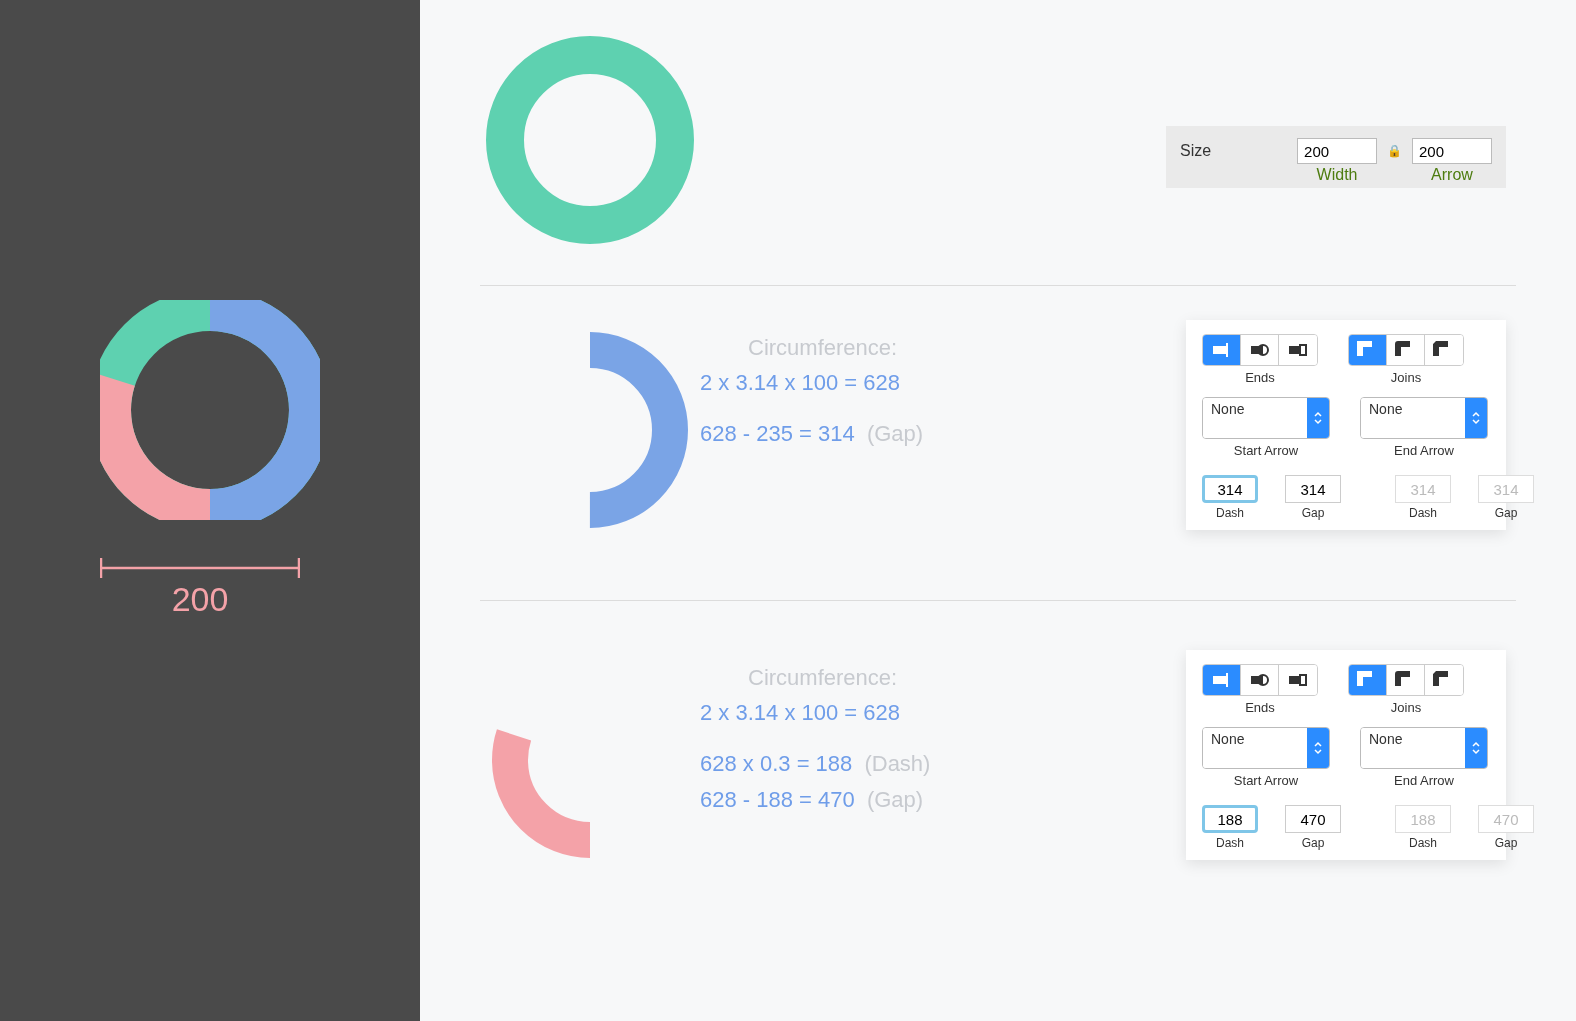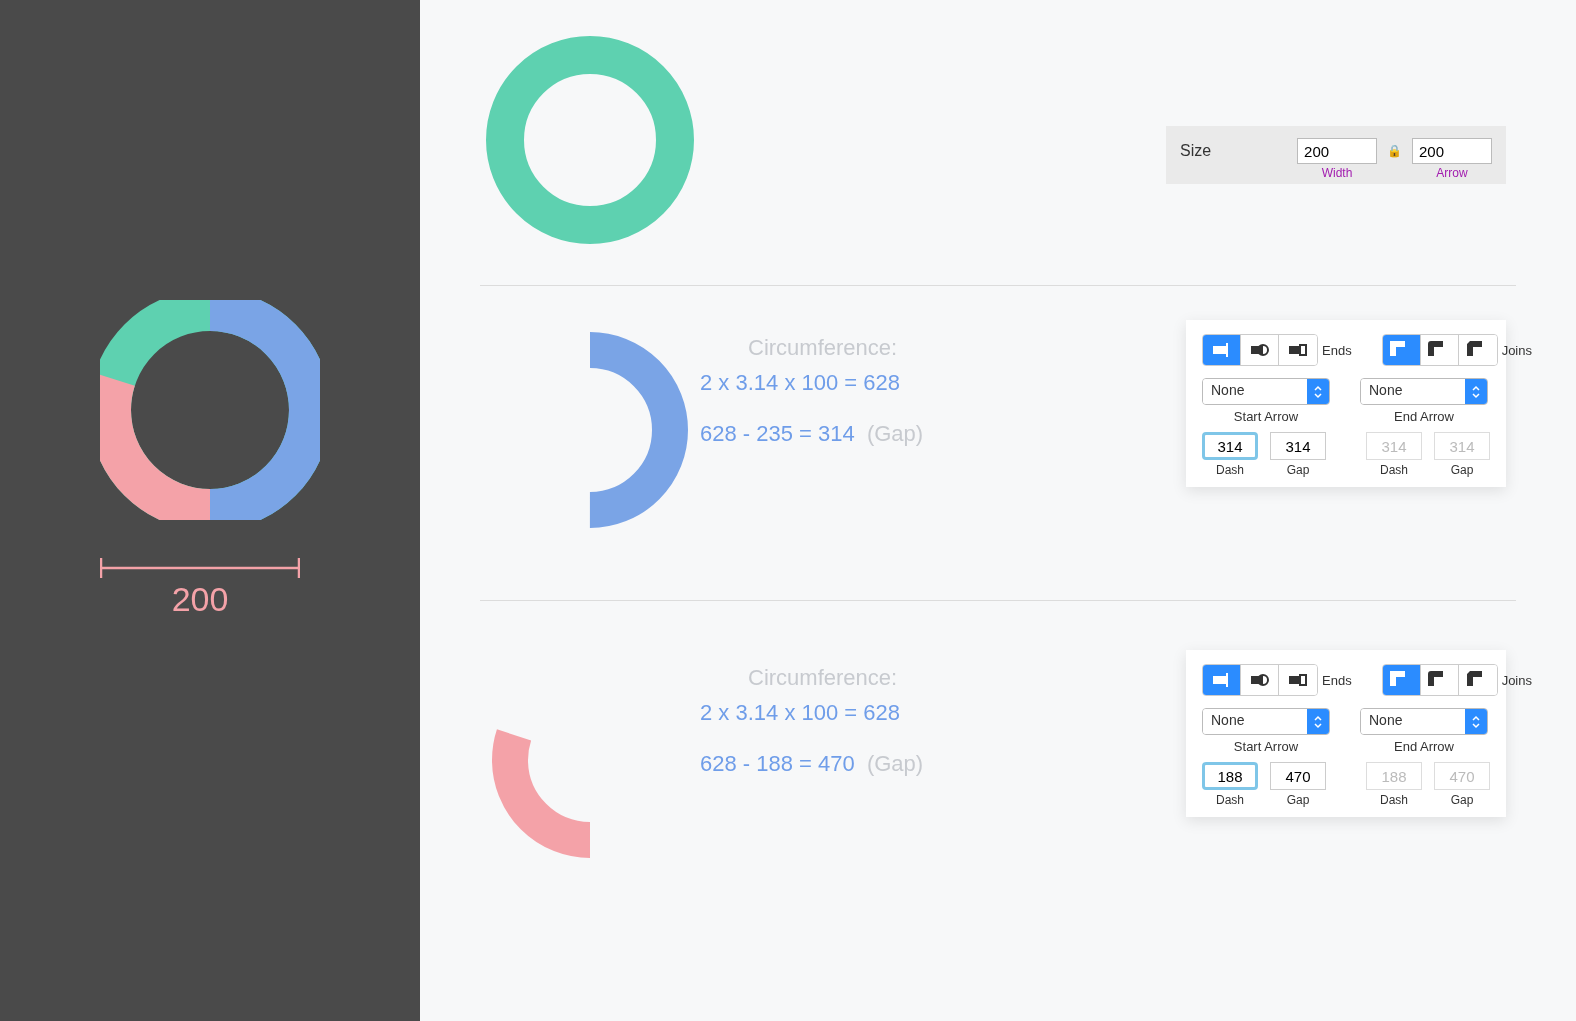--- a/index.html
+++ b/index.html
@@ -63,21 +63,21 @@
   .size-panel .label { padding-top: 4px; flex: 0 0 40px; }
   .size-panel .field { display: flex; flex-direction: column; align-items: center; gap: 2px; }
   .size-panel input {
     width: 80px; height: 26px;
     border: 1px solid #bbb;
     background: #fff;
     text-align: left;
     padding: 0 6px;
     font-size: 15px;
   }
-  .size-panel .sublabel { font-size: 12px; color: #a21caf; }
+  .size-panel .sublabel { font-size: 16px; color: #4d7c0f; }
   .lock-icon { font-size: 12px; color: #888; padding-top: 6px; }
 
   
   .arc-wrap { position: absolute; left: 70px; width: 200px; height: 200px; }
 
   
   .calc {
     position: absolute;
     left: 280px;
     width: 370px;
@@ -94,21 +94,21 @@
     position: absolute;
     right: 70px;
     width: 320px;
     background: #fff;
     box-shadow: 0 4px 14px rgba(0,0,0,0.10);
     padding: 14px 16px 10px 16px;
     font-size: 14px;
     color: #333;
   }
   .seg-row { display: flex; gap: 30px; margin-bottom: 4px; }
-  .seg-group { display: flex; flex-direction: row; align-items: center; gap: 4px; }
+  .seg-group { display: flex; flex-direction: column; align-items: center; gap: 4px; }
   .seg {
     display: flex;
     border: 1px solid #ccc;
     border-radius: 4px;
     overflow: hidden;
   }
   .seg button {
     width: 38px; height: 30px;
     border: none;
     background: #fff;
@@ -116,33 +116,33 @@
     display: flex; align-items: center; justify-content: center;
     cursor: pointer;
   }
   .seg button:last-child { border-right: none; }
   .seg button.active { background: #2b8cff; }
   .seg-label { font-size: 13px; color: #333; }
   .select-row { display: flex; gap: 30px; margin-top: 12px; margin-bottom: 4px; }
   .select-group { display: flex; flex-direction: column; align-items: center; gap: 4px; }
   .select {
     display: flex;
-    width: 128px; height: 27px;
+    width: 128px; height: 42px;
     border: 0.5px solid #bbb;
     border-radius: 4px;
     overflow: hidden;
     font-size: 14px;
   }
   .select .val { flex: 1; padding: 3px 8px; background: #fff; }
   .select .chev {
     width: 22px; background: #2b8cff;
     display: flex; align-items: center; justify-content: center;
     color: #fff;
   }
-  .dash-row { display: flex; gap: 12px; margin-top: 8px; }
+  .dash-row { display: flex; gap: 27px; margin-top: 17px; }
   .dash-col { display: flex; flex-direction: column; align-items: center; gap: 3px; }
   .num-input {
     width: 56px; height: 28px;
     border: 1px solid #ccc;
     background: #fff;
     text-align: center;
     font-size: 15px;
   }
   .num-input.focus {
     border: 3px solid #7fc6e8;
@@ -321,20 +321,24 @@
     <svg width="200" height="200" viewBox="0 0 200 200">
       <circle cx="100" cy="100" r="80" fill="none" stroke="#f4a2a8" stroke-width="36" stroke-dasharray="151 352" transform="rotate(90 100 100)"></circle>
     </svg>
   </div>
 
   <div class="calc" style="top:660px">
     <div class="muted">Circumference:</div>
     <div class="formula">2 x 3.14 x 100 = 628</div>
     <div style="height:16px"></div>
     <div>
+      <span class="formula">628 x 0.3 = 188</span>
+      <span class="tag">(Dash)</span>
+    </div>
+    <div>
       <span class="formula">628 - 188 = 470</span>
       <span class="tag">(Gap)</span>
     </div>
   </div>
 
   <div class="inspector" style="top:650px">
     <div class="seg-row">
       <div class="seg-group">
         <div class="seg">
           <button class="active">

